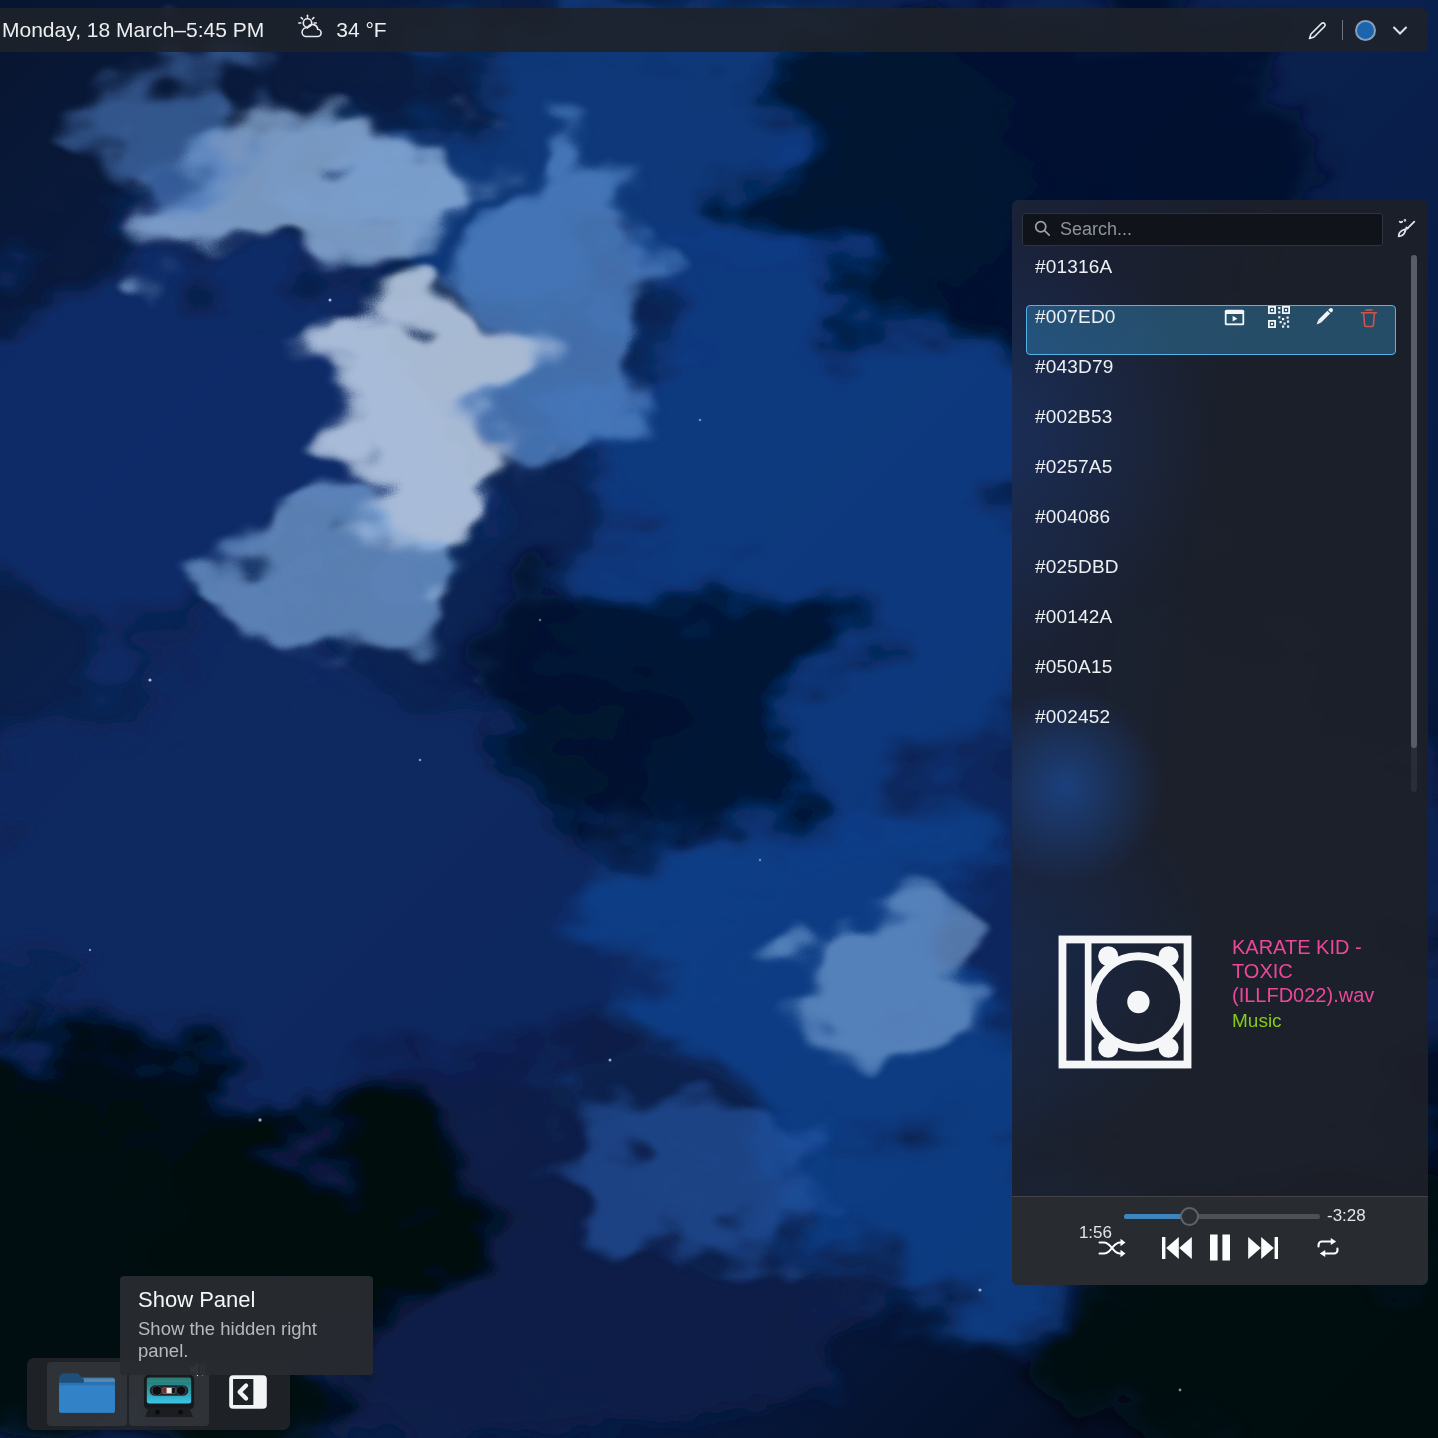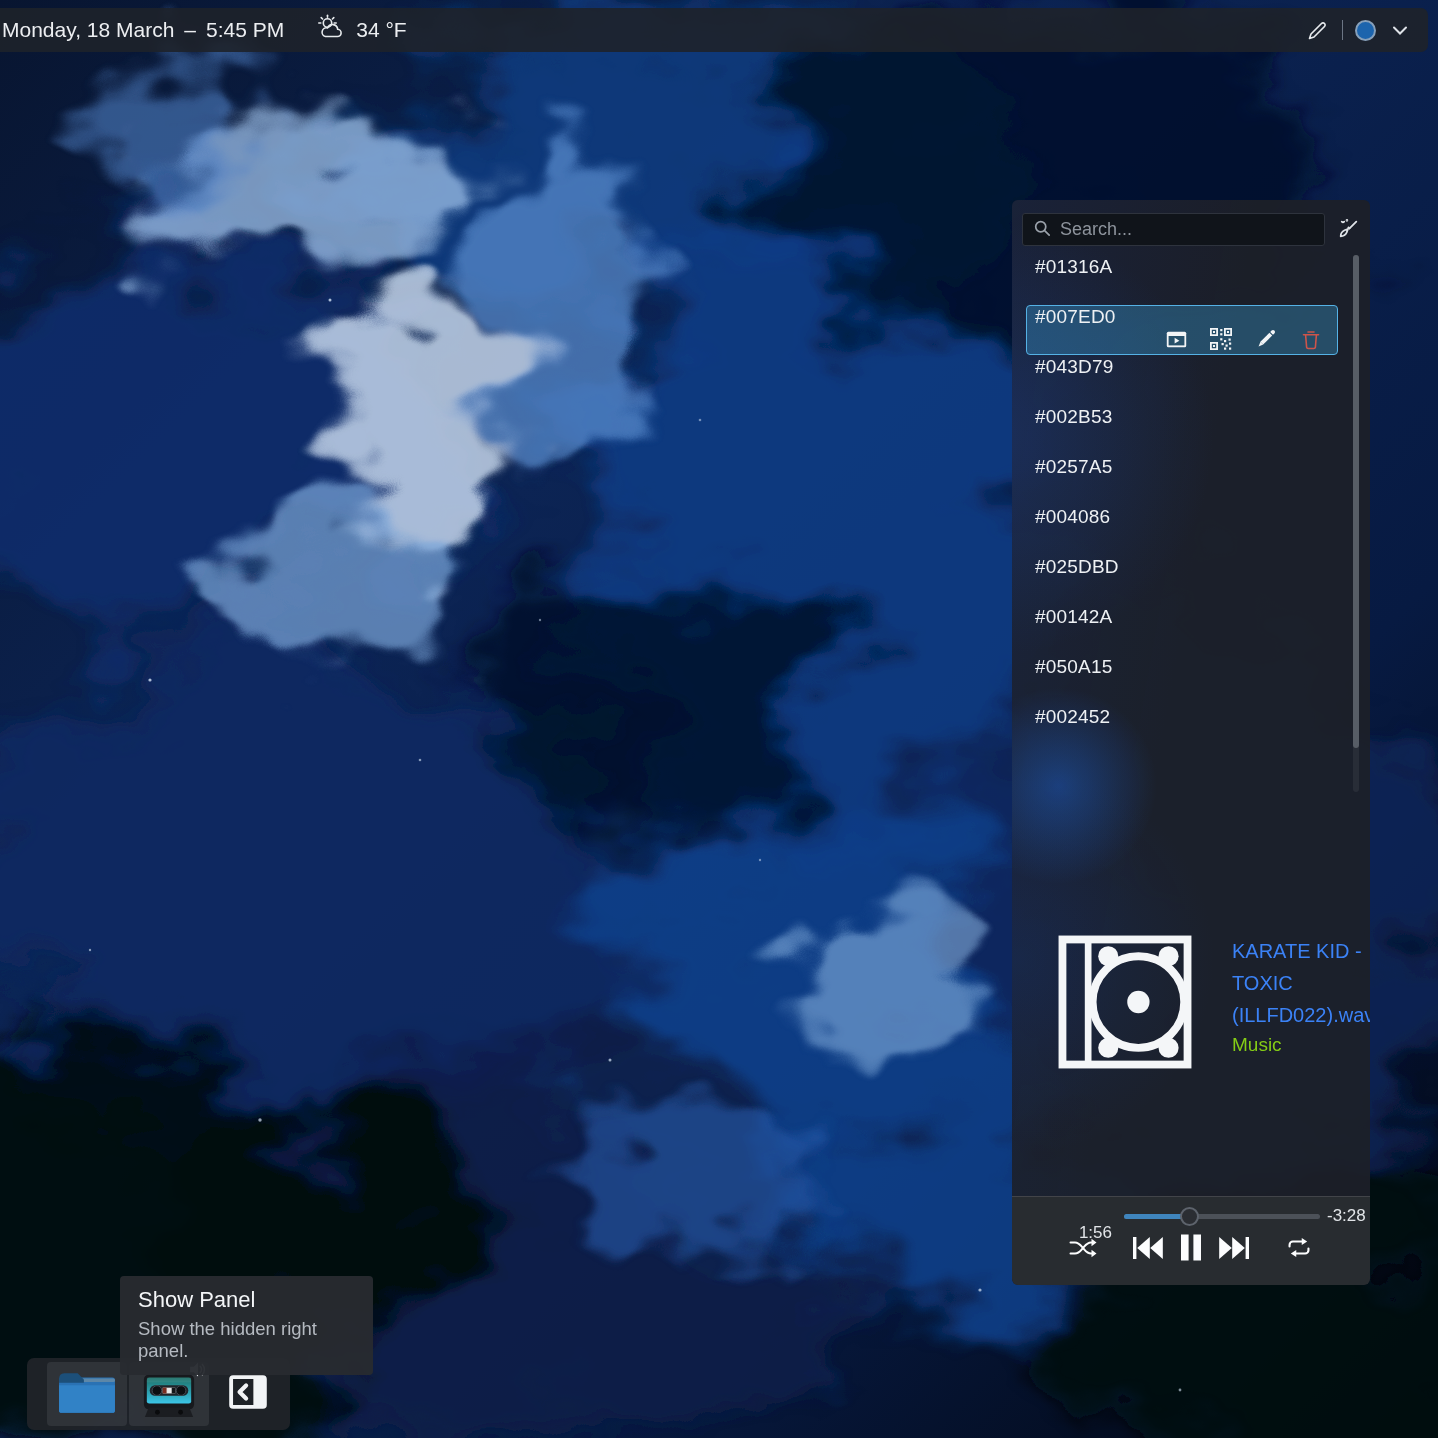--- a/index.html
+++ b/index.html
@@ -5,28 +5,28 @@
   * { margin:0; padding:0; box-sizing:border-box; }
   html,body { width:1438px; height:1438px; overflow:hidden; background:#04080f;
               font-family:"Liberation Sans", sans-serif; }
   .screen { position:relative; width:1438px; height:1438px; overflow:hidden; }
   .wallpaper { position:absolute; inset:0; }
 
   
   .topbar { position:absolute; left:0; top:8px; width:1428px; height:44px;
             background:rgba(30,34,42,0.9); border-radius:0 7px 7px 0;
             display:flex; align-items:center; color:#eceef1; font-size:21px; }
-  .clock { display:flex; align-items:center; gap:10px; padding-left:2px; cursor:default; }
+  .clock { display:flex; align-items:center; padding-left:2px; cursor:default; }
   .weather { display:flex; align-items:center; gap:10px; margin-left:32px; }
   .tray { margin-left:auto; display:flex; align-items:center; gap:12px; padding-right:16px; }
   .tray-sep { width:1px; height:20px; background:#6b7584; }
   .swatch { width:21px; height:21px; border-radius:50%; border:2px solid #87a0ba; }
 
   
-  .panel { position:absolute; left:1012px; top:200px; width:358px; height:1085px;
+  .panel { position:absolute; left:1012px; top:200px; width:416px; height:1085px;
            border-radius:6px; background:rgba(29,32,40,0.94); overflow:hidden; }
   .panel::before { content:""; position:absolute; inset:0; pointer-events:none;
     background:
       radial-gradient(circle 140px at 13% 54%, rgba(28,88,185,0.55), transparent 70%),
       radial-gradient(circle 300px at -4% 22%, rgba(28,64,140,0.38), transparent 72%),
       radial-gradient(circle 260px at 2% 70%, rgba(20,55,125,0.30), transparent 75%),
       linear-gradient(100deg, rgba(22,42,92,0.30) 0%, transparent 45%); }
   .search-row { position:absolute; left:10px; top:13px; right:6px; height:33px;
                 display:flex; align-items:center; z-index:2; }
   .search-field { flex:1; height:33px; background:#10141a; border:1px solid #2e333d;
@@ -34,34 +34,34 @@
   .search-field input { flex:1; background:transparent; border:none; outline:none;
                         color:#cfd3d9; font-size:18px; font-family:"Liberation Sans",sans-serif; }
   .search-field input::placeholder { color:#8d939c; }
   .broom-btn { width:32px; height:32px; display:flex; align-items:center; justify-content:center;
                margin-left:7px; cursor:pointer; }
 
   .color-list { position:absolute; left:0; top:55px; width:100%; height:545px; overflow:hidden; z-index:1; }
   .color-row { height:50px; display:flex; align-items:flex-start; margin:0 32px 0 14px;
                padding-left:8px; border:1px solid transparent; border-radius:4px; cursor:pointer; }
   .color-row-label { color:#eef1f4; font-size:19px; letter-spacing:0.2px; }
-  .color-row.selected { background:rgba(61,174,233,0.32); border-color:#55b2e6;flex-direction:column; }
+  .color-row.selected { background:rgba(61,174,233,0.32); border-color:#55b2e6; }
   .row-actions { margin-left:auto; display:flex; align-items:center; gap:23px; padding-right:15px; }
   .row-actions .act { width:22px; height:22px; display:flex; align-items:center;
                       justify-content:center; cursor:pointer; }
 
   .vscroll-track { position:absolute; right:11px; top:55px; width:6px; height:537px;
                    background:rgba(255,255,255,0.06); border-radius:3px; z-index:2; }
   .vscroll-thumb { position:absolute; top:0; left:0; width:6px; height:493px;
                    background:#575d66; border-radius:3px; }
 
   .player-info { position:absolute; left:46px; top:735px; display:flex; gap:40px; z-index:1; }
   .album-icon { width:134px; height:134px; flex:none; }
   .track-meta { width:178px; padding-top:0px; }
-  .track-title { color:#3b82f6; font-size:20px; line-height:32px; }
+  .track-title { color:#ec4899; font-size:20px; line-height:24px; }
   .track-subtitle { color:#84cc16; font-size:19px; margin-top:3px; }
 
   .player-footer { position:absolute; left:0; right:0; bottom:0; height:89px;
                    background:rgba(41,44,49,0.97); border-top:1px solid rgba(255,255,255,0.12);
                    border-radius:0 0 6px 6px; z-index:2; }
   .time-row { position:relative; height:20px; margin-top:9px; color:#e2e5e8; font-size:17px; }
   .time-elapsed { position:absolute; left:0; top:0; width:100px; text-align:right;margin-top:17px; }
   .time-remaining { position:absolute; left:315px; top:0; }
   .seek { position:absolute; left:112px; top:0; width:196px; height:20px; cursor:pointer; }
   .seek-track { position:absolute; left:0; right:0; top:8px; height:5px;

